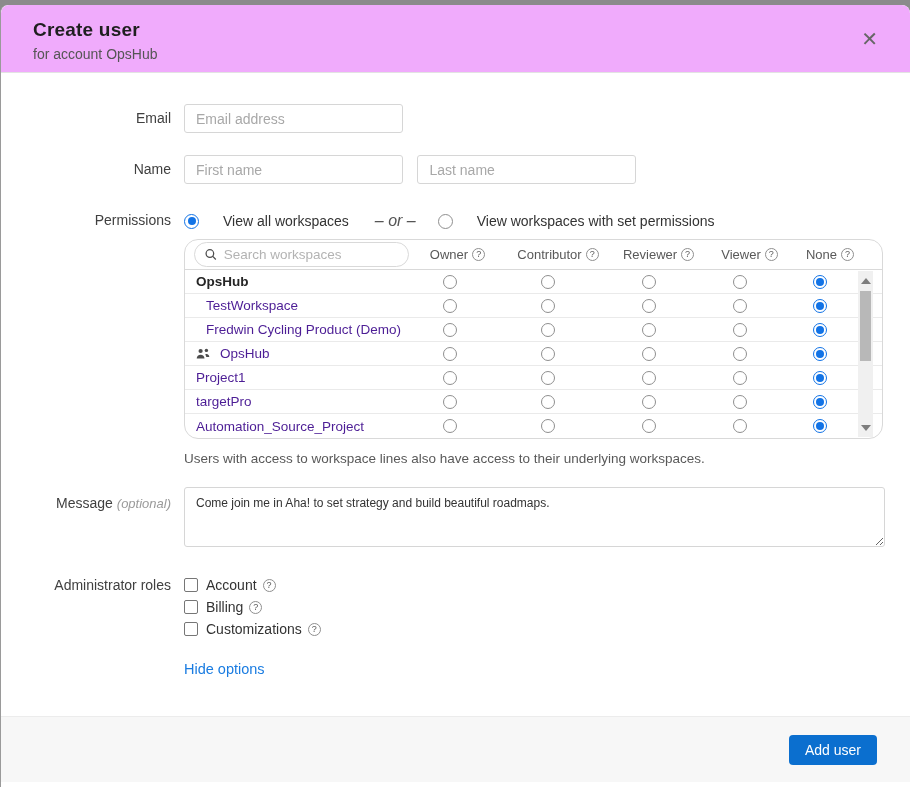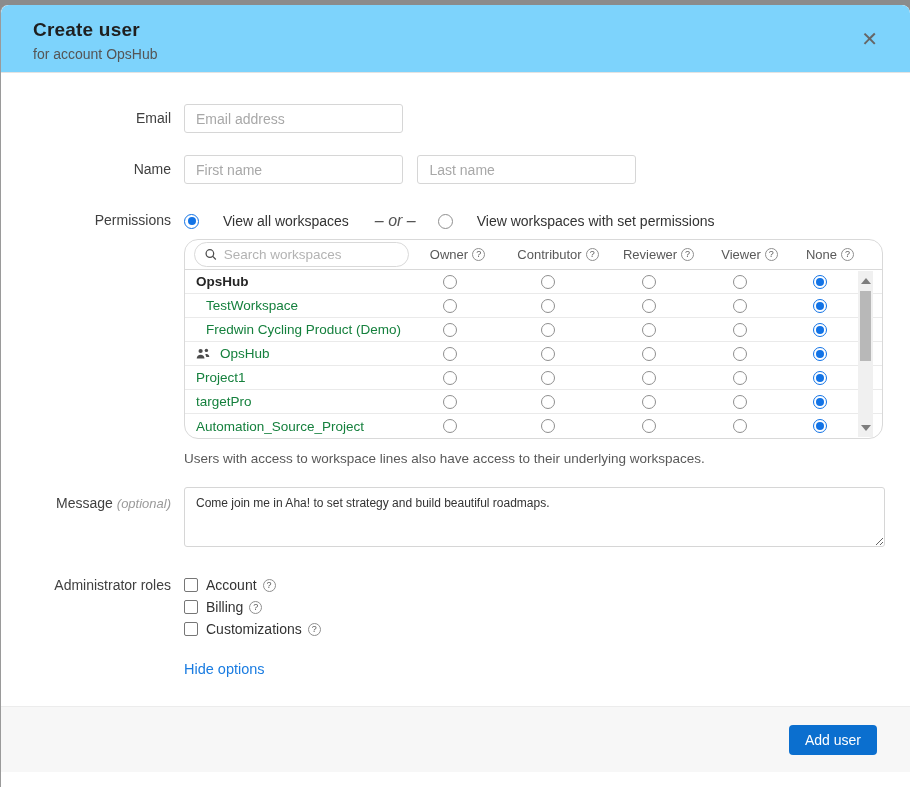--- a/index.html
+++ b/index.html
@@ -11,21 +11,21 @@
   }
   .modal {
     position:absolute; top:5px; left:0; right:0; bottom:0;
     background:#fff;
     border-radius:8px 8px 0 0;
     border-left:1px solid #9a9a9a;
     overflow:hidden;
   }
   
   .modal-header {
-    height:68px; background:#7dd3fc; border-bottom:1px solid #e3e3e3;
+    height:68px; background:#f0abfc; border-bottom:1px solid #e3e3e3;
     padding:14px 28px 0 32px; position:relative;
     border-radius:8px 8px 0 0;
   }
   .modal-title { font-size:19px; font-weight:bold; color:#1f1f1f; letter-spacing:.2px; }
   .modal-subtitle { font-size:14px; color:#555; margin-top:5px; }
   .close-btn {
     position:absolute; right:32px; top:24px;
     font-size:20px; color:#666; cursor:pointer; line-height:1;
     background:none; border:none; font-family:inherit;
   }
@@ -76,21 +76,21 @@
   .col-cell .col-label { margin-right:4px; }
   .c1{width:97px;} .c2{width:104px;} .c3{width:97px;} .c4{width:85px;} .c5{width:76px;}
   .qmark {
     display:inline-flex; align-items:center; justify-content:center;
     width:13px; height:13px; border:1px solid #8f8f8f; border-radius:50%;
     font-size:9px; color:#595959; line-height:1; cursor:pointer; flex:0 0 13px;
   }
   .ws-body { position:relative; }
   .ws-row { display:flex; align-items:center; height:24px; border-bottom:1px solid #eaeaea; padding-right:24px; }
   .ws-row:last-child { border-bottom:none; }
-  .ws-name { flex:1; font-size:13.5px; color:#15803d; padding-left:11px; display:flex; align-items:center; white-space:nowrap; overflow:hidden; }
+  .ws-name { flex:1; font-size:13.5px; color:#4c1d95; padding-left:11px; display:flex; align-items:center; white-space:nowrap; overflow:hidden; }
   .ws-name.bold { font-weight:bold; color:#262626; }
   .ws-name.indent { padding-left:21px; }
   .ws-name svg { margin-right:5px; }
   .ws-radio-cell { display:flex; align-items:center; justify-content:center; }
   .ws-radio-cell .radio { width:14px; height:14px; flex:0 0 14px; }
   .ws-radio-cell .radio.sel .dot { width:8px; height:8px; margin:-4px 0 0 -4px; }
   .r1{width:93px;} .r2{width:104px;} .r3{width:97px;} .r4{width:85px;} .r5{width:76px;}
   
   .scrollbar {
     position:absolute; top:31px; bottom:1px; right:9px; width:15px;
@@ -118,21 +118,21 @@
     width:14px; height:14px; border:1px solid #767676; border-radius:2px;
     background:#fff; margin-right:8px; flex:0 0 14px; cursor:pointer;
   }
   .chk-row .qmark { margin-left:6px; }
   .hide-options {
     display:inline-block; margin-top:18px; font-size:14.5px; color:#1a7ce1;
     text-decoration:none; cursor:pointer;
   }
   
   .modal-footer {
-    position:absolute; left:0; right:0; bottom:15px; height:66px;
+    position:absolute; left:0; right:0; bottom:5px; height:66px;
     background:#f7f7f7; border-top:1px solid #ececec;
     display:flex; align-items:center; justify-content:flex-end; padding-right:33px;
   }
   .add-user-btn {
     background:#0b6fcf; color:#fff; font-size:14px; font-family:inherit;
     border:none; border-radius:4px; padding:7px 16px; cursor:pointer;
   }
 </style>
 </head>
 <body>

